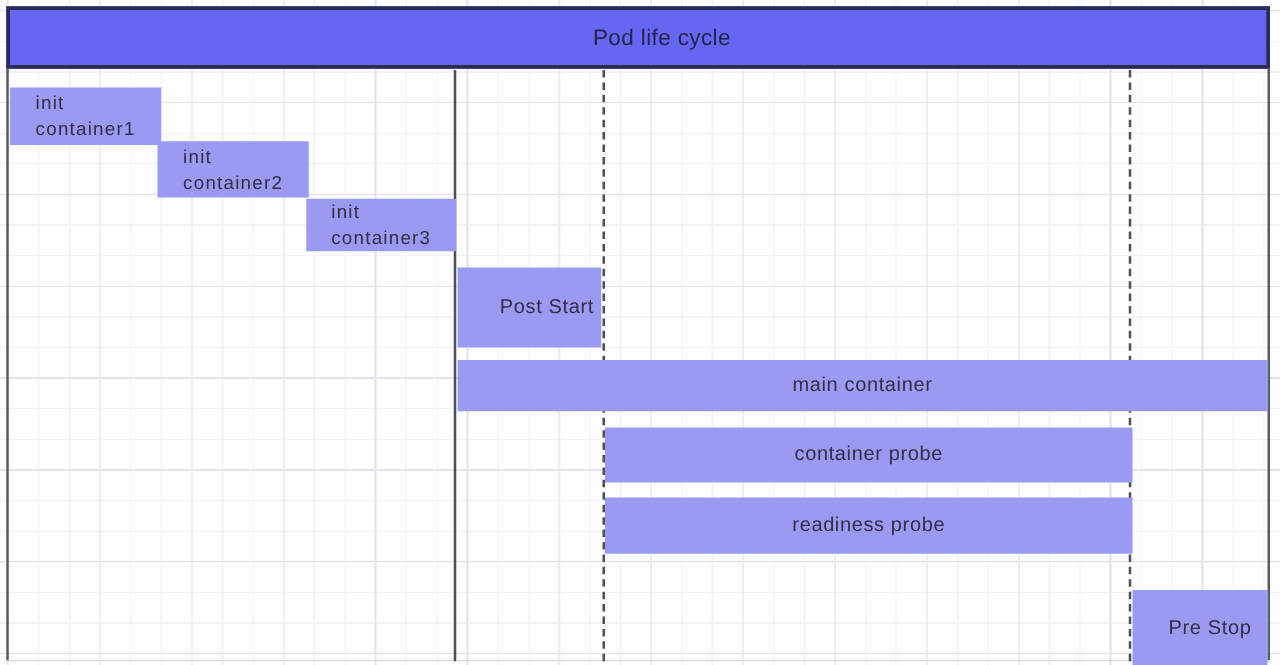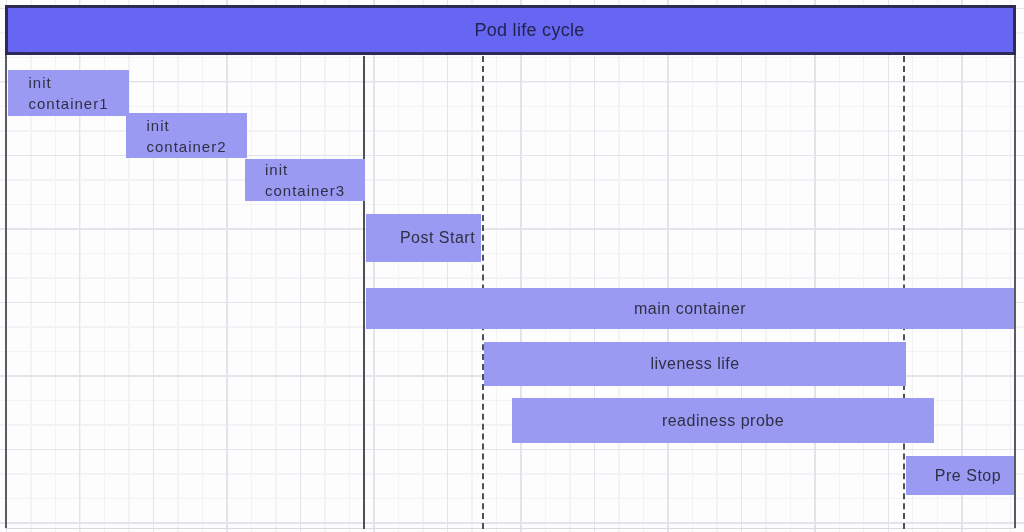--- a/index.html
+++ b/index.html
@@ -103,23 +103,23 @@
 
   <div class="bar two-line" style="left:8px;   top:70px;  width:121px; height:46px;">init
 container1</div>
 
   <div class="bar two-line" style="left:126px; top:113px; width:121px; height:45px;">init
 container2</div>
 
   <div class="bar two-line" style="left:245px; top:159px; width:120px; height:42px;">init
 container3</div>
 
-  <div class="bar" style="left:366px; top:214px; width:115px; height:48px;padding-left:28px;">Post Start</div>
+  <div class="bar" style="left:366px; top:214px; width:115px; height:64px;padding-left:28px;">Post Start</div>
 
   <div class="bar" style="left:366px; top:288px; width:648px; height:41px;">main container</div>
 
-  <div class="bar" style="left:484px; top:342px; width:422px; height:44px;">liveness life</div>
+  <div class="bar" style="left:484px; top:342px; width:422px; height:44px;">container probe</div>
 
-  <div class="bar" style="left:484px; top:398px; width:422px; height:45px;margin-left:28px;">readiness probe</div>
+  <div class="bar" style="left:484px; top:398px; width:422px; height:45px;">readiness probe</div>
 
-  <div class="bar" style="left:906px; top:456px; width:108px; height:39px;padding-left:16px;">Pre Stop</div>
+  <div class="bar" style="left:906px; top:472px; width:108px; height:61px;padding-left:16px;">Pre Stop</div>
 
 </div>
 
 </body></html>

